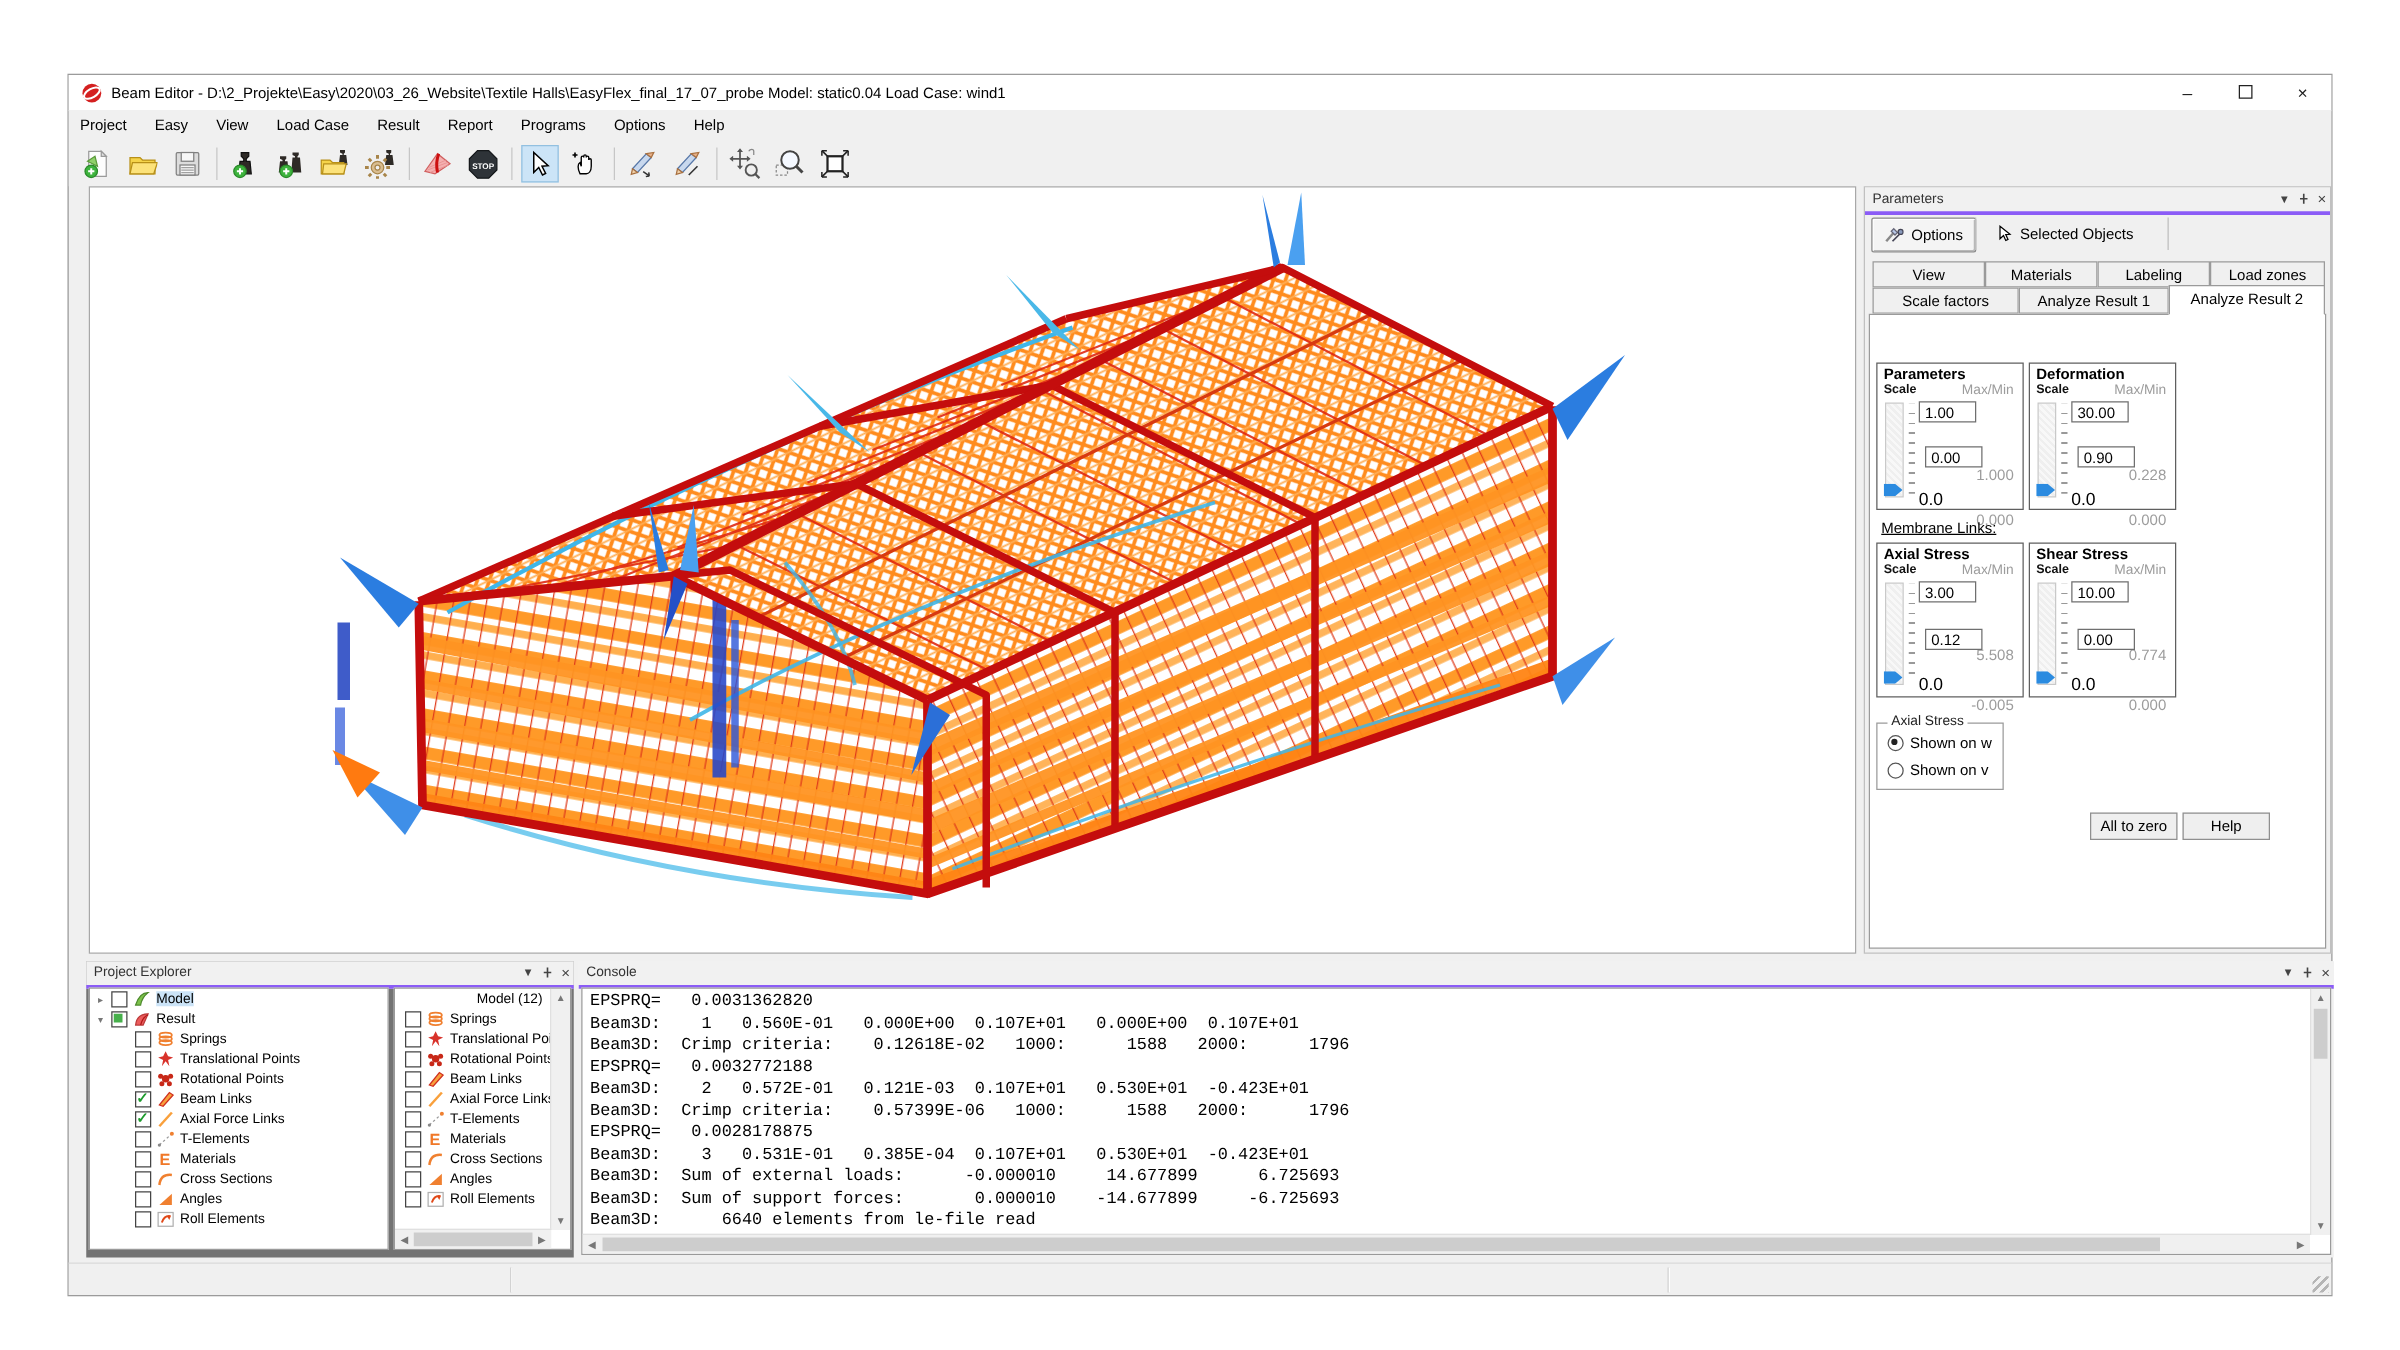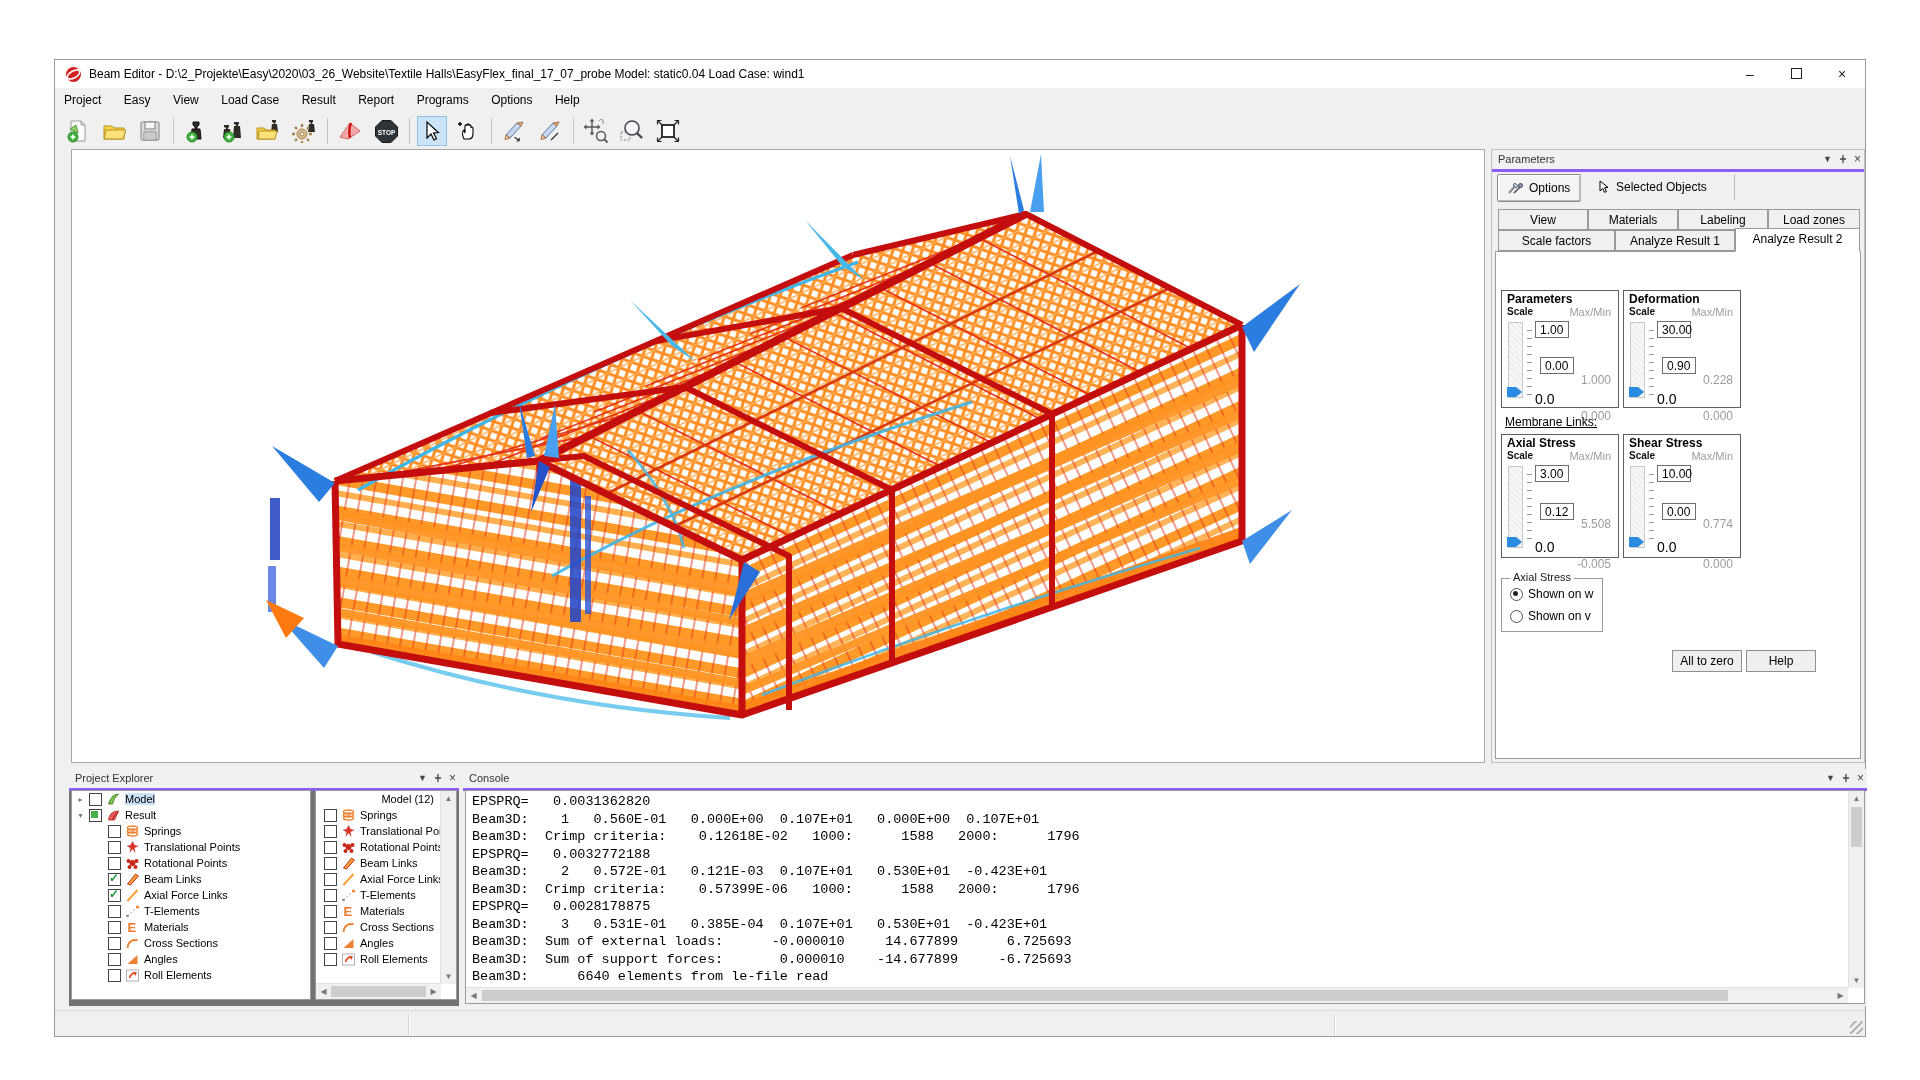--- a/index.html
+++ b/index.html
@@ -45,21 +45,21 @@
     border:1px solid #9a9a9a;box-sizing:border-box;}
   .gbox{position:absolute;border:1px solid #5f5f5f;background:#fff;box-sizing:border-box;}
   .gtitle{position:absolute;top:1px;left:5px;font-weight:bold;font-size:12px;color:#000;white-space:nowrap;}
   .slbl{position:absolute;top:15px;left:5px;font-size:10px;font-weight:bold;color:#111;}
   .mmlbl{position:absolute;top:15px;right:7px;font-size:11px;color:#9c9c9c;}
   .strack{position:absolute;left:6px;top:31px;width:13px;border:1px solid #c9c9c9;
     background:repeating-linear-gradient(45deg,#efefef 0 2px,#f8f8f8 2px 4px);}
   .sarrow{position:absolute;left:5px;width:15px;height:10px;}
   .ticks{position:absolute;left:25px;width:5px;
     background:repeating-linear-gradient(#fff 0 7px,#999 7px 8px);}
-  .tbox{position:absolute;left:33px;width:34px;height:17px;border:1px solid #6f6f6f;background:#fff;
+  .tbox{position:absolute;left:33px;width:46px;height:17px;border:1px solid #6f6f6f;background:#fff;
     font-size:12px;padding:1px 0 0 4px;box-sizing:border-box;}
   .tbox2{left:38px;}
   .gval{position:absolute;right:7px;font-size:12px;color:#9c9c9c;margin-top:30px;}
   .zlbl{position:absolute;left:33px;font-size:14px;color:#000;}
   .mlinks{position:absolute;left:9px;font-size:12px;color:#000;text-decoration:underline;}
   .rgbox{position:absolute;border:1px solid #9a9a9a;background:#fff;box-sizing:border-box;}
   .rgt{position:absolute;top:-8px;left:8px;background:#fff;padding:0 3px;font-size:11px;color:#222;}
   .radio{position:absolute;left:8px;display:flex;align-items:center;gap:5px;font-size:12px;}
   .rb{width:11px;height:11px;border:1px solid #555;border-radius:50%;background:#fff;position:relative;}
   .rb.sel::after{content:"";position:absolute;left:2px;top:2px;width:5px;height:5px;border-radius:50%;background:#222;}

